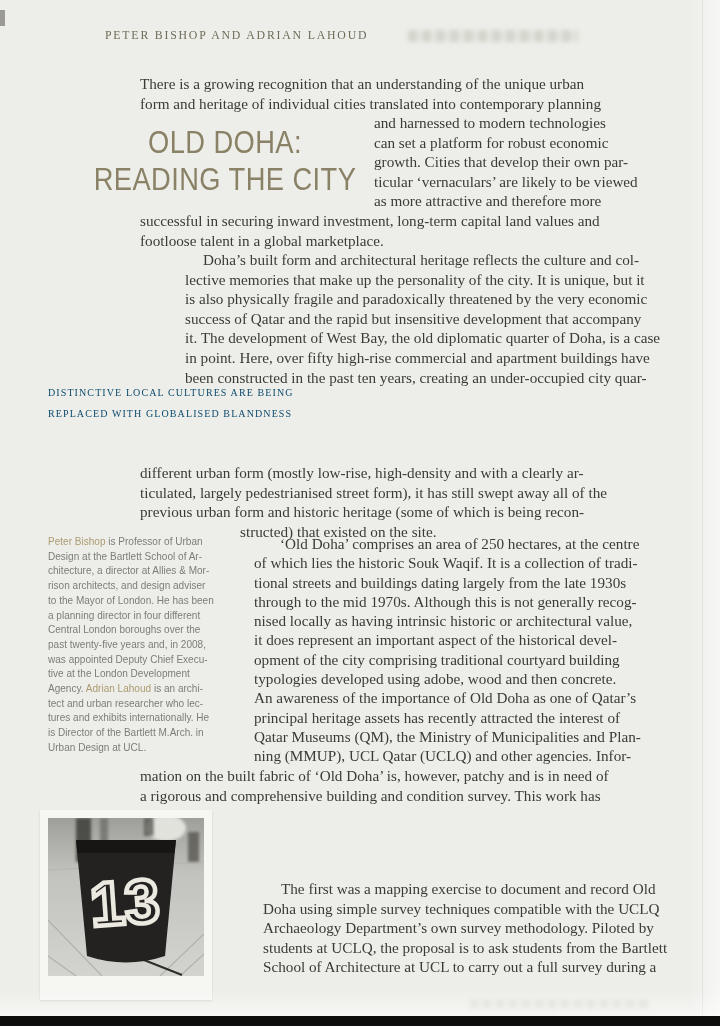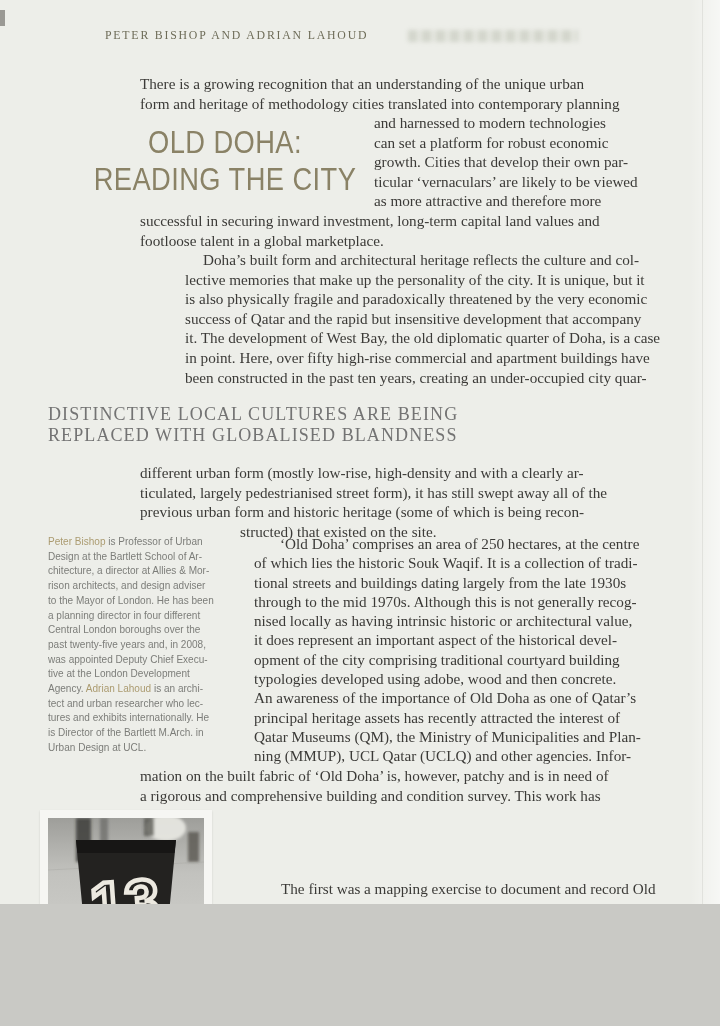--- a/index.html
+++ b/index.html
@@ -1,33 +1,33 @@
 <!DOCTYPE html>
 <html><head>
 <meta charset="utf-8">
 <style>
   html,body{margin:0;padding:0;background:#c9c9c5;}
-  .page{position:relative;width:720px;height:904px;background:#edeee9;overflow:hidden;
+  .page{position:relative;width:720px;height:1026px;background:#edeee9;overflow:hidden;
         font-family:"Liberation Serif",serif;}
   
   .tb{position:absolute;white-space:pre;font-family:"Liberation Serif",serif;
       font-size:15.2px;line-height:19.6px;color:#3b3a37;}
   .indent{text-indent:18px;margin-left:45px;}
   .indent26{text-indent:26px;margin-left:12px;}
   .lh193{line-height:19.3px;}
 
   .byline{position:absolute;left:105px;top:28px;font-family:"Liberation Serif",serif;
           font-size:11.8px;letter-spacing:1.8px;color:#6e6c58;white-space:pre;}
   .title{position:absolute;left:75px;top:124px;width:300px;text-align:center;
          font-family:"Liberation Sans",sans-serif;font-weight:300;font-size:31px;
          line-height:37px;color:#8a8266;letter-spacing:.5px;
          transform:scaleX(.88);transform-origin:50% 0;}
-  .pullquote{position:absolute;left:48px;top:404px;white-space:pre;
-             font-family:"Liberation Serif",serif;font-size:18px;line-height:21px;
-             letter-spacing:1.1px;color:#737373;}
+  .pullquote{position:absolute;left:48px;top:382px;white-space:pre;
+             font-family:"Liberation Serif",serif;font-size:10px;line-height:21px;
+             letter-spacing:1.1px;color:#0c4a6e;}
   .bio{position:absolute;left:48px;top:534px;width:190px;
        font-family:"Liberation Sans",sans-serif;font-size:10.8px;line-height:14.7px;
        color:#7c7d79;transform:scaleX(.93);transform-origin:0 0;}
   .bio .accent{color:#ab9b70;}
 
   .photo-frame{position:absolute;left:40px;top:810px;width:172px;height:190px;
                background:#f6f6f3;box-shadow:0 1px 2px rgba(0,0,0,.12);}
   .photo-frame svg{position:absolute;left:8px;top:8px;}
 
   
@@ -53,21 +53,21 @@
   <div class="ghost ghost1"></div>
 
   <div class="byline">PETER BISHOP AND ADRIAN LAHOUD</div>
 
   <div class="title">
     <div>OLD DOHA:</div>
     <div>READING THE CITY</div>
   </div>
 
   <div class="tb" style="left:140px;top:74px">There is a growing recognition that an understanding of the unique urban
-form and heritage of methodology cities translated into contemporary planning</div>
+form and heritage of individual cities translated into contemporary planning</div>
   <div class="tb" style="left:374px;top:113px">and harnessed to modern technologies
 can set a platform for robust economic
 growth. Cities that develop their own par-
 ticular ‘vernaculars’ are likely to be viewed
 as more attractive and therefore more</div>
   <div class="tb" style="left:140px;top:211px">successful in securing inward investment, long-term capital land values and
 footloose talent in a global marketplace.</div>
   <div class="tb indent" style="left:140px;top:250px">Doha’s built form and architectural heritage reflects the culture and col-
 lective memories that make up the personality of the city. It is unique, but it
 is also physically fragile and paradoxically threatened by the very economic

